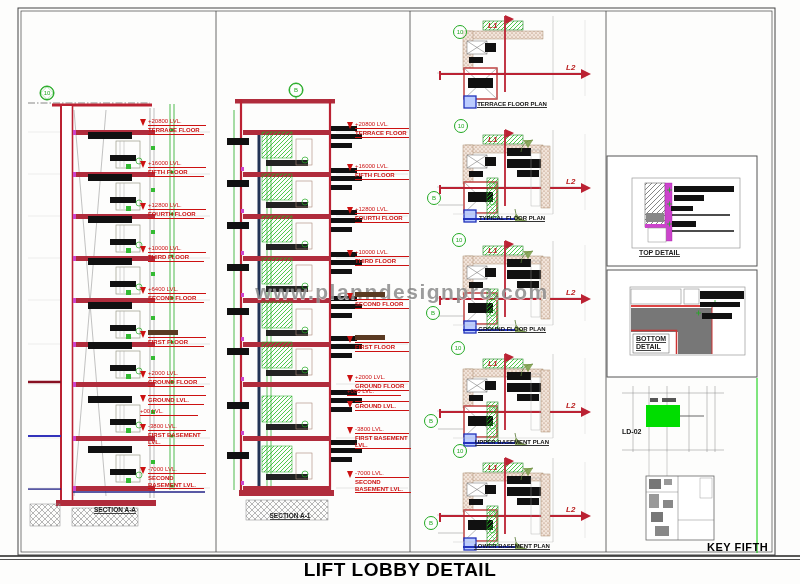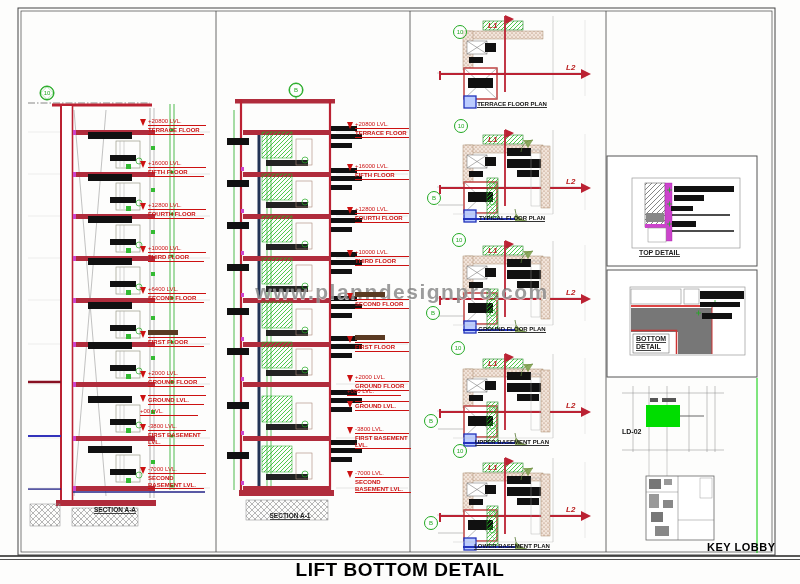--- a/index.html
+++ b/index.html
@@ -419,33 +419,33 @@
     <rect x="649" y="494" width="10" height="14" fill="#999"></rect>
     <rect x="651" y="512" width="12" height="10" fill="#777"></rect>
     <rect x="663" y="500" width="10" height="8" fill="#888"></rect>
     <rect x="655" y="526" width="14" height="10" fill="#888"></rect>
     <rect x="700" y="478" width="12" height="20" fill="none" stroke="#888" stroke-width="0.4"></rect>
   </g>
 </svg>
 
 <div id="txt">
   <div id="watermark" class="t">www.planndesignpro.com</div>
-  <div id="title" class="t">LIFT BOTTOM DETAIL</div>
+  <div id="title" class="t">LIFT LOBBY DETAIL</div>
 
   <div class="bub" style="left:40px;top:86px;">10</div>
   <div class="bub" style="left:289px;top:83px;">B</div>
 
   <div class="scap" style="left:80px;top:506px;"><span>SECTION A-A</span></div>
   <div class="scap" style="left:255px;top:512px;"><span>SECTION A-1</span></div>
 
   <div class="dcap" style="left:639px;top:249px;" id="top-detail-caption"><span>TOP DETAIL</span></div>
   <div class="dcap" style="left:636px;top:335px;white-space:normal;width:36px;" id="bottom-detail-caption"><span>BOTTOM DETAIL</span></div>
 
   <div id="keyplan-label" style="left:622px;top:428px;">LD-02</div>
-  <div id="keyplan-caption" style="left:707px;top:541px;">KEY LOBBY</div>
+  <div id="keyplan-caption" style="left:707px;top:541px;">KEY FIFTH</div>
 
   <div id="gen">
         <div class="lvlmark" style="left: 140px; top: 118px;">
           <div class="lvlarrow"></div>
           <div class="lvlcol">
             <div class="lvltxt">+20800 LVL.</div>
             <div class="lvlline" style="width: 58px;"></div>
             <div class="lvlname">TERRACE FLOOR</div>
           </div>
         </div>

